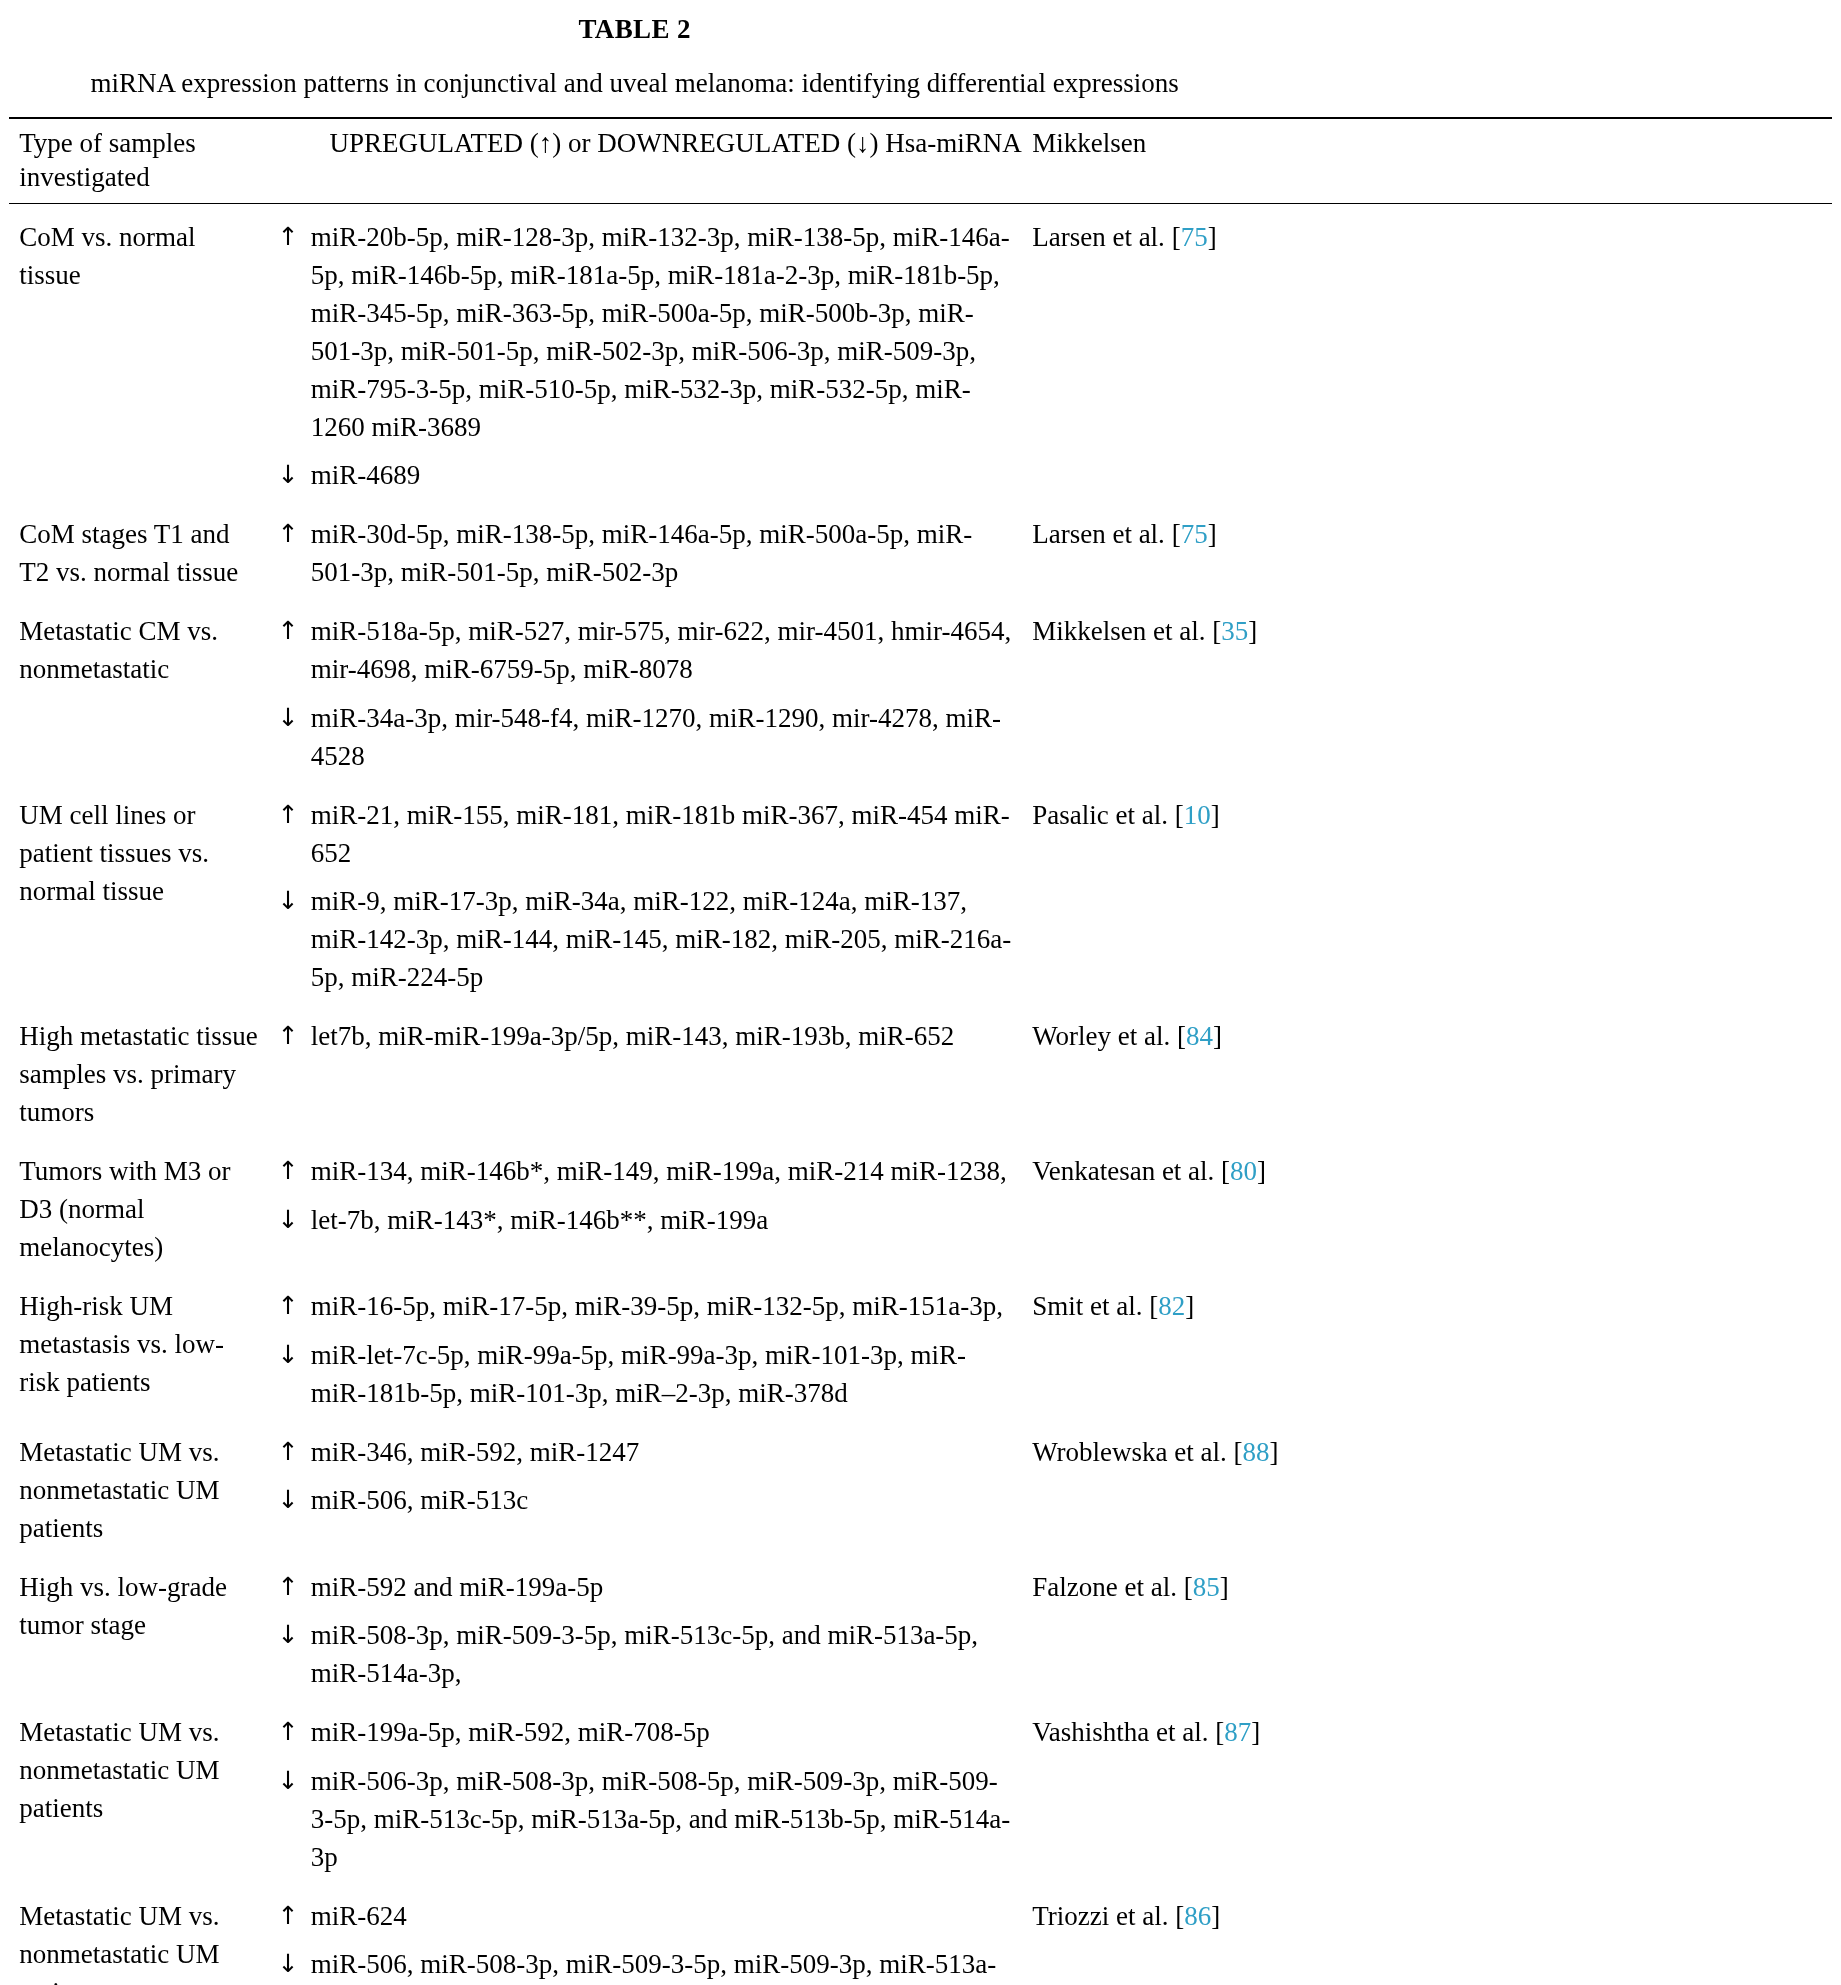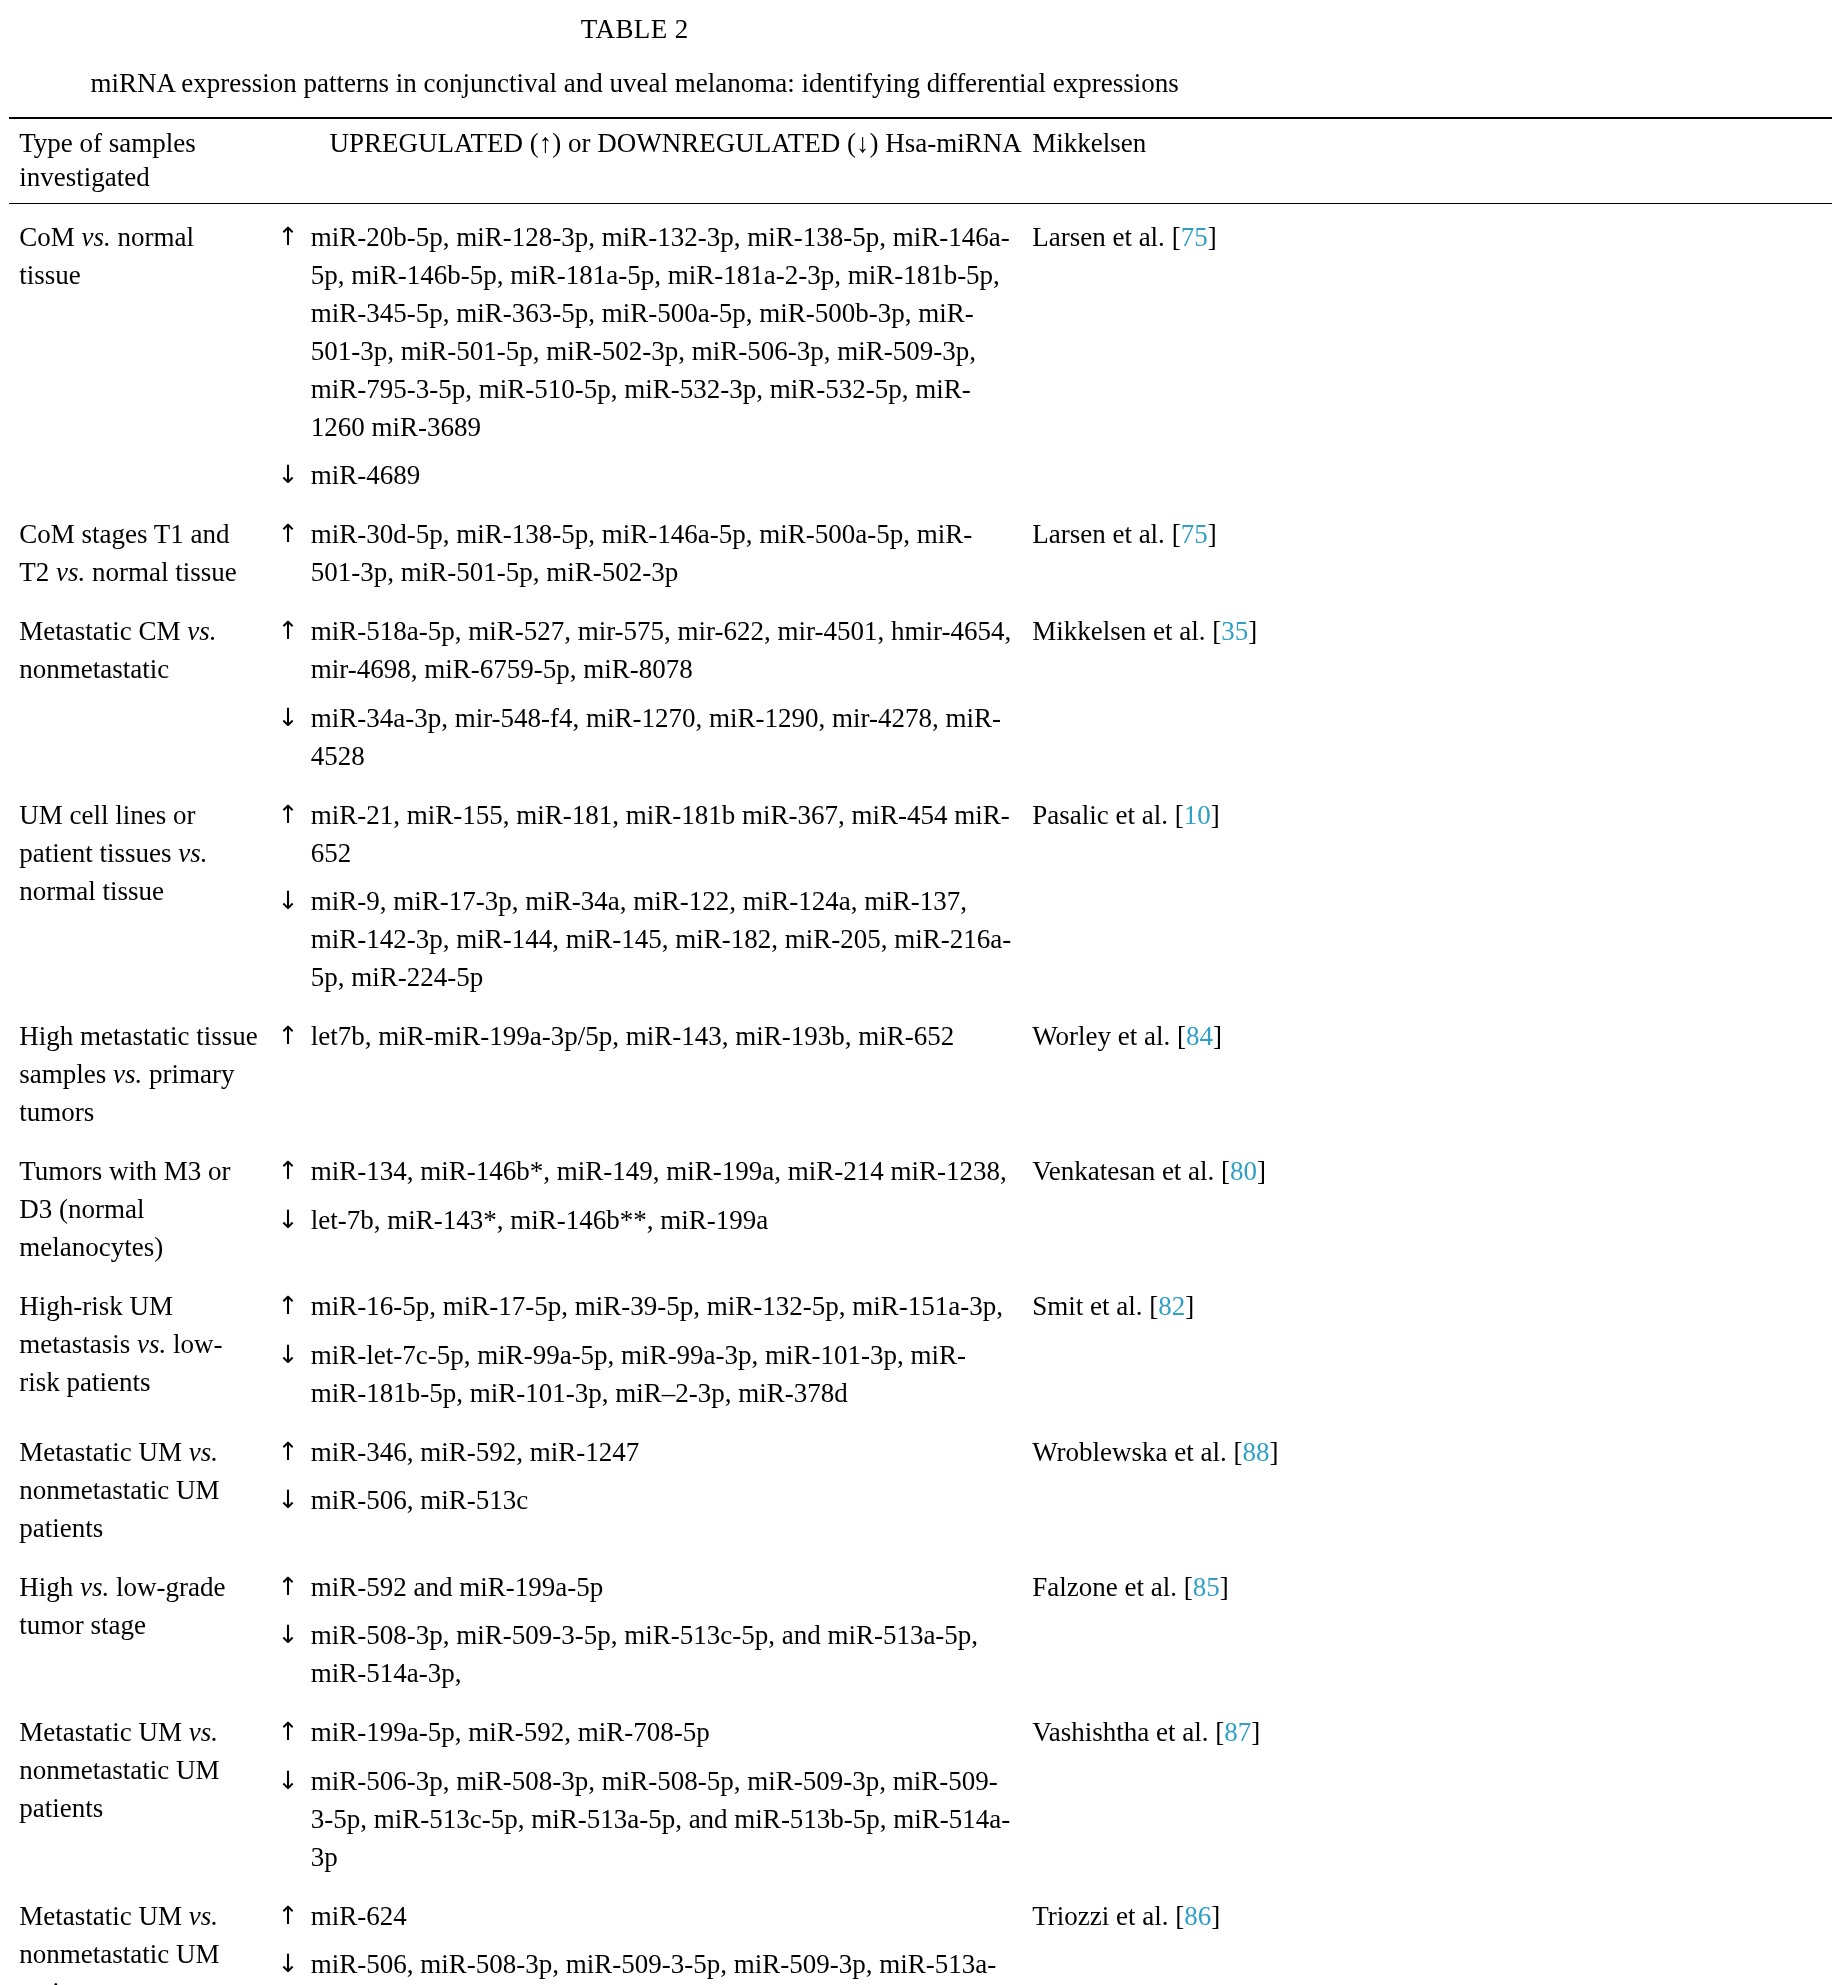--- a/index.html
+++ b/index.html
@@ -1,21 +1,21 @@
 <!DOCTYPE html>
 <html style="--cite-color: #2f9fc6;font-size:14px"><head>
 <meta charset="utf-8">
 <style>
   * { box-sizing: border-box; }
   html, body { margin: 0; padding: 0; background: #ffffff; }
   body { color: #000000; font-family: "Liberation Serif", serif; }
   .page { width: 1841px; min-height: 1985px; padding: 7px 8.7px 17.5px; background: #ffffff; }
 
   .table-label {
-    width: 1252px; text-align: center; font-weight: 400; font-size: 27px;
+    width: 1252px; text-align: center; font-weight: 700; font-size: 27px;
     letter-spacing: 0.4px; margin-top: 5.2px; line-height: 34px;
   }
   .table-title {
     width: 1252px; text-align: center; font-weight: 400; font-size: 27px;
     margin-top: 19px; line-height: 36px;
   }
 
   .thead {
     display: grid; grid-template-columns: 269px 744px 1fr;
     margin-top: 15.7px; border-top: 2.6px solid #000; border-bottom: 1.7px solid #000;
@@ -25,21 +25,21 @@
   .th-mirna { text-align: right; }
   .th-ref { padding-left: 10.5px; }
 
   .tbody { border-bottom: 1.7px solid #000; padding: 3.5px 0 7px; }
 
   .row {
     display: grid; grid-template-columns: 269px 744px 1fr;
     font-size: 27px; line-height: 38px; padding: 10.5px 0;
   }
   .sample-cell { padding-left: 10.5px; padding-right: 17.5px; }
-  .ital { font-style: italic; }
+  .ital { }
 
   .mirna-cell { padding-right: 8.7px; }
   .entry { display: flex; align-items: flex-start; }
   .entry + .entry { margin-top: 10.5px; }
   .arrow { flex: 0 0 33px; font-family: "DejaVu Sans", "Liberation Serif", serif; font-size: 25px; }
   .mirna-list { flex: 1; }
 
   .ref-cell { padding-left: 10.5px; }
   .cite { color: var(--cite-color, #2f9fc6); cursor: pointer; }
 </style>

